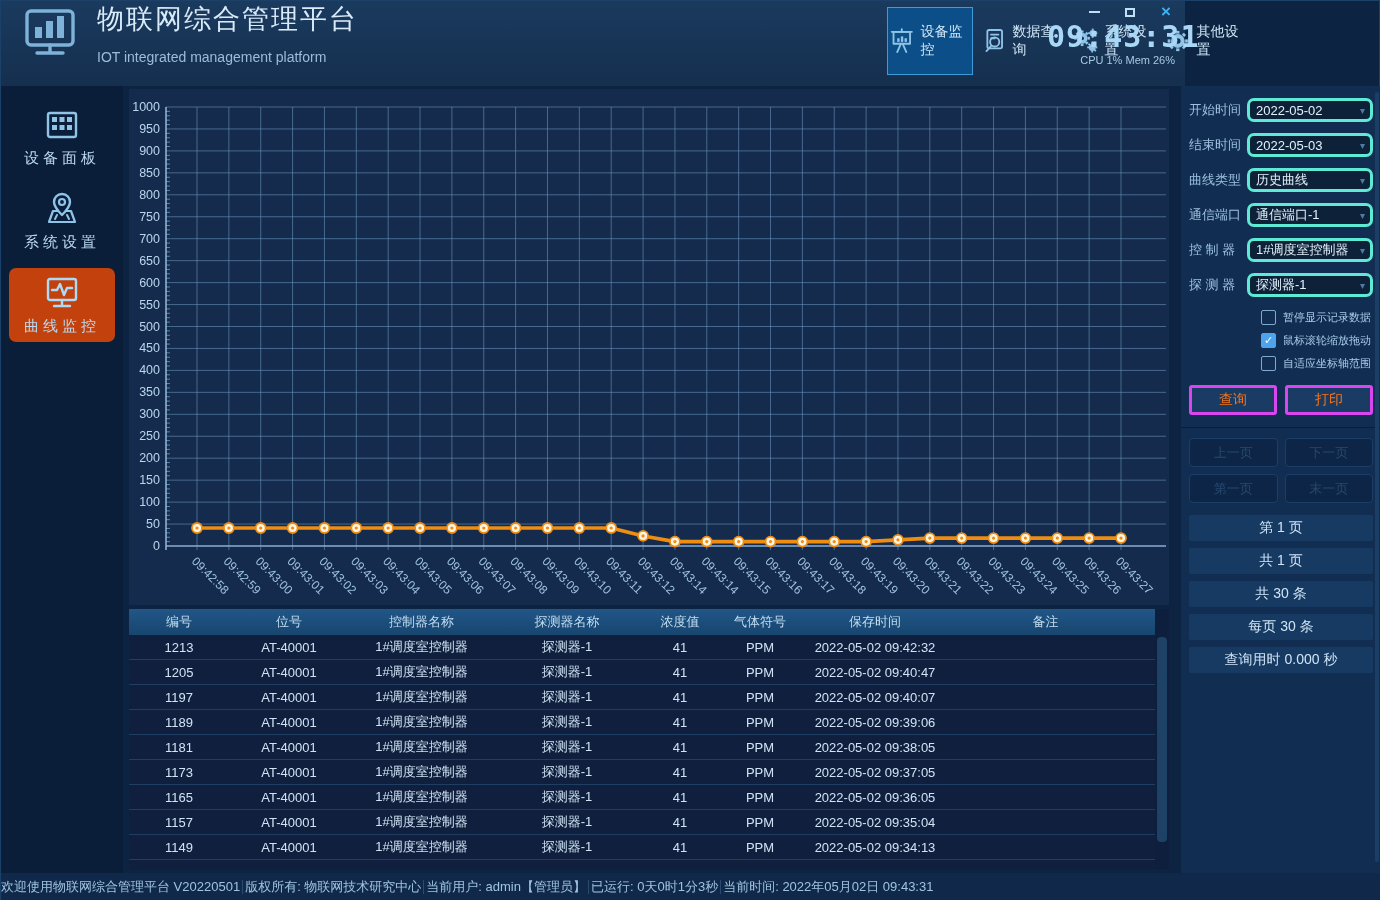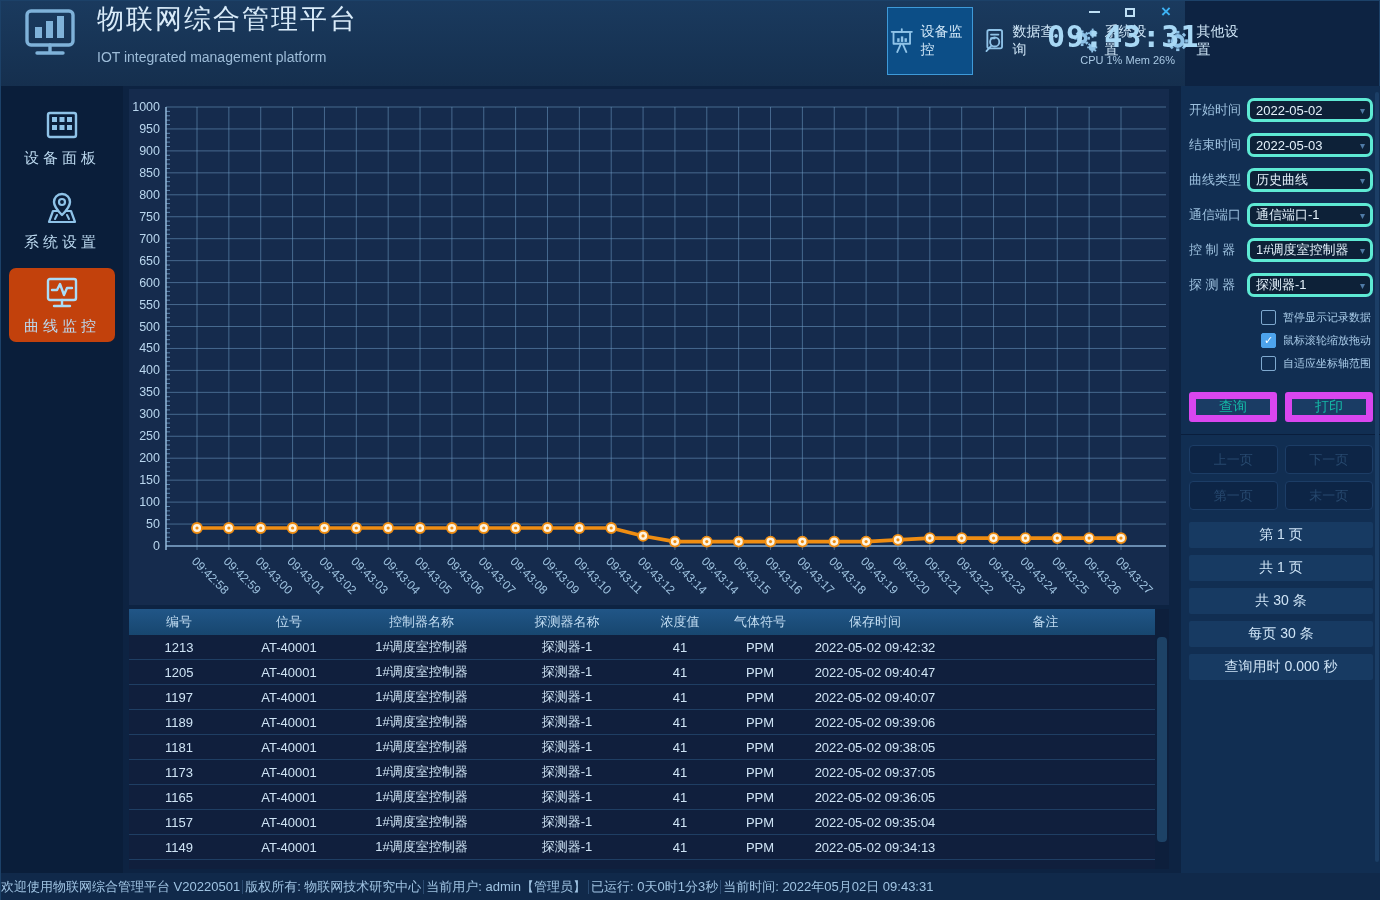--- a/index.html
+++ b/index.html
@@ -49,22 +49,22 @@
   .fr-label { width:58px; color:#9dc0de; font-size:13px; white-space:nowrap; }
   .fr-value { flex:1; height:24px; background:#0d2138; border:3px solid #5eead4; border-radius:7px;
     color:#e4f1fb; font-size:13px; display:flex; align-items:center; padding:0 6px; position:relative; cursor:pointer; }
   .fr-value .chev { position:absolute; right:5px; color:#4f7aa5; font-size:10px; }
   .cb-row { display:flex; align-items:center; justify-content:flex-end; height:23px; margin-right:2px; }
   .cb-box { width:15px; height:15px; border:1px solid #7fa9cf; border-radius:2px; margin-right:7px;
     display:flex; align-items:center; justify-content:center; font-size:11px; color:#fff; cursor:pointer; }
   .cb-box.checked { background:#4da3ec; border-color:#4da3ec; }
   .cb-label { color:#a9cbe8; font-size:11px; }
   .btn-row { display:flex; gap:8px; margin-top:10px; }
-  .btn { flex:1; height:30px; background:#1a3c64; border:7px solid #d946ef; border-radius:3px;
-    color:#14b8a6; font-size:14px; display:flex; align-items:center; justify-content:center; cursor:pointer;margin-top:7px; }
+  .btn { flex:1; height:30px; background:#1a3c64; border:3px solid #d946ef; border-radius:3px;
+    color:#f97316; font-size:14px; display:flex; align-items:center; justify-content:center; cursor:pointer; }
   .panel-divider { border-top:1px solid #0a1e3c; margin:12px -8px 10px -8px; }
   .pager-grid { display:grid; grid-template-columns:1fr 1fr; gap:7px; }
   .pbtn { height:29px; background:#0d2546; border:1px solid #1c3d66; border-radius:4px;
     color:#27496f; font-size:13px; display:flex; align-items:center; justify-content:center; }
   .info-bar { height:26px; background:#173a62; border-radius:2px; margin-top:7px; color:#cfe4f6;
     font-size:14px; display:flex; align-items:center; justify-content:center; }
 
   
   .table { position:absolute; left:128px; top:608px; width:1040px; height:260px; background:#101f3d; overflow:hidden; }
   .thead { display:flex; height:26px; background:linear-gradient(#215687,#17466f); }

